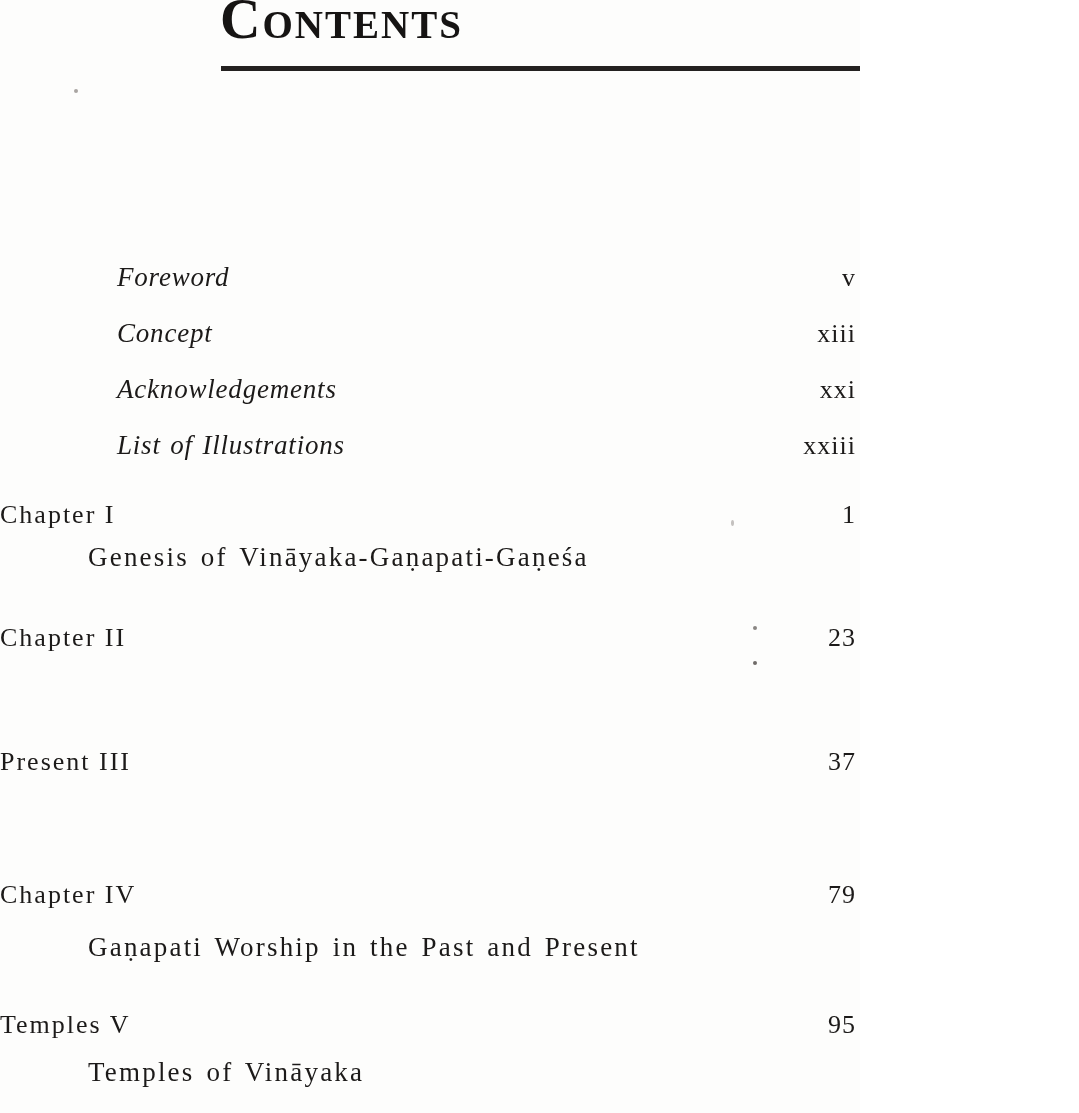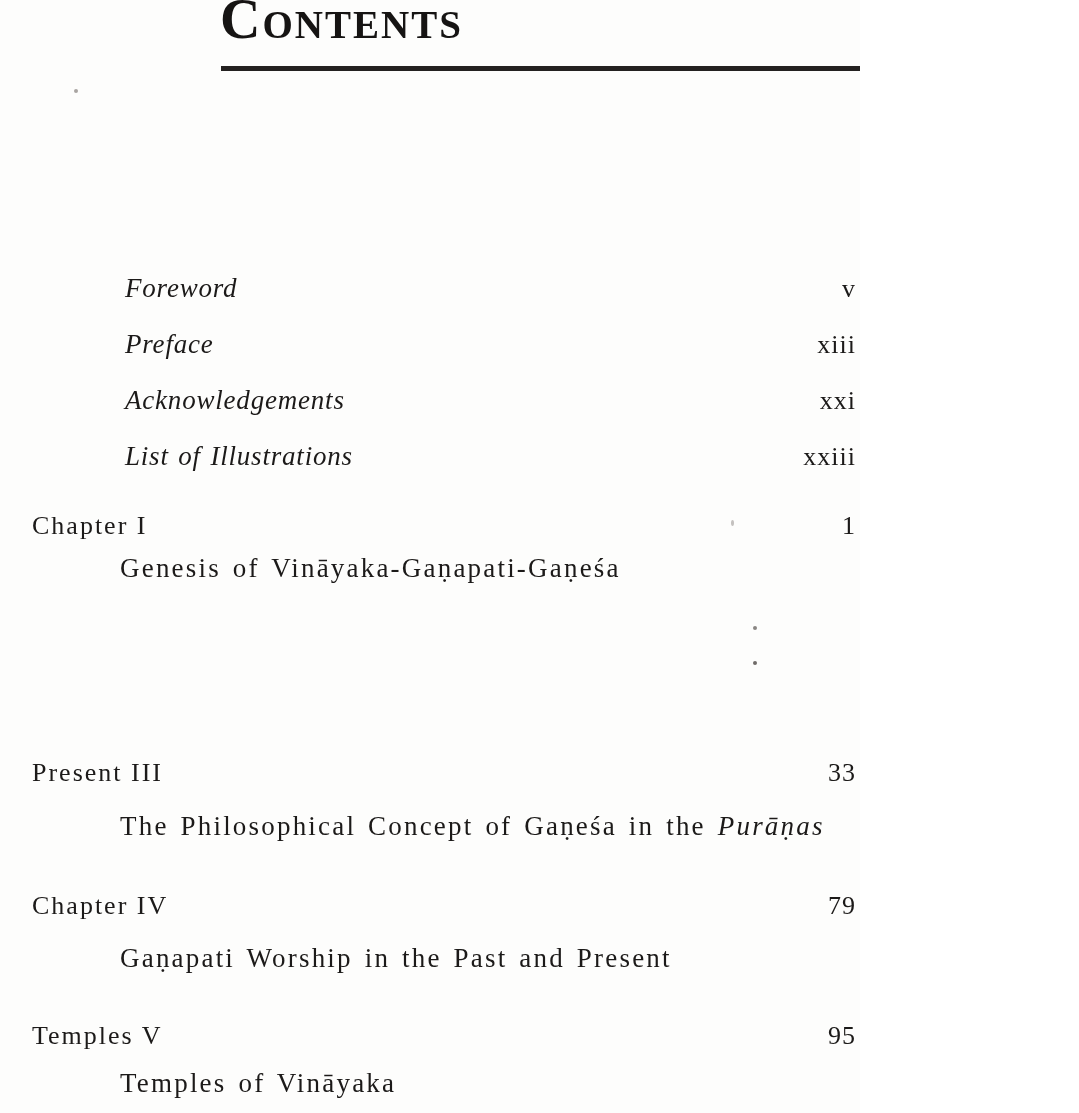--- a/index.html
+++ b/index.html
@@ -31,43 +31,42 @@
   .rule {
     position: absolute;
     left: 221px;
     right: 0;
     top: 66px;
     height: 5px;
     background: #242120;
   }
   .row {
     position: absolute;
-    left: 8px;
+    left: 0;
     right: 0;
     display: flex;
     justify-content: space-between;
     align-items: center;
     line-height: 1.2;
     white-space: pre;
-    margin-top: 11px;
   }
   .fm-label {
     padding-left: 117px;
     font-style: italic;
     font-size: 27px;
     letter-spacing: 0.8px;
     word-spacing: 2px;
   }
   .ch-label {
-    padding-left: 24px;
+    padding-left: 0;
     font-size: 26px;
     letter-spacing: 2px;
   }
   .ch-title-row {
-    padding-left: 112px;
+    padding-left: 88px;
     font-size: 27px;
     letter-spacing: 2.2px;
     word-spacing: 3px;
   }
   .italic { font-style: italic; }
   .page-num {
     padding-right: 4px;
     font-size: 26px;
     letter-spacing: 1px;
     text-align: right;
@@ -93,47 +92,48 @@
   <div class="speck s1"></div>
   <div class="speck s2"></div>
   <div class="speck s3"></div>
   <div class="speck s4"></div>
 
   <div class="row" style="top:261px">
     <span class="fm-label">Foreword</span>
     <span class="page-num">v</span>
   </div>
   <div class="row" style="top:317px">
-    <span class="fm-label">Preface</span>
+    <span class="fm-label">Concept</span>
     <span class="page-num">xiii</span>
   </div>
   <div class="row" style="top:373px">
     <span class="fm-label">Acknowledgements</span>
     <span class="page-num">xxi</span>
   </div>
   <div class="row" style="top:429px">
     <span class="fm-label">List of Illustrations</span>
     <span class="page-num">xxiii</span>
   </div>
 
   <div class="row" style="top:499px">
     <span class="ch-label">Chapter I</span>
     <span class="page-num">1</span>
   </div>
   <div class="row ch-title-row" style="top:541px">
     <span><span>Genesis of Vināyaka-Gaṇapati-Gaṇeśa</span><span class="italic"></span></span>
   </div>
 
+  <div class="row" style="top:622px">
+    <span class="ch-label">Chapter II</span>
+    <span class="page-num">23</span>
+  </div>
 
   <div class="row" style="top:746px">
     <span class="ch-label">Present III</span>
-    <span class="page-num">33</span>
-  </div>
-  <div class="row ch-title-row" style="top:799px">
-    <span><span>The Philosophical Concept of Gaṇeśa in the </span><span class="italic">Purāṇas</span></span>
+    <span class="page-num">37</span>
   </div>
 
   <div class="row" style="top:879px">
     <span class="ch-label">Chapter IV</span>
     <span class="page-num">79</span>
   </div>
   <div class="row ch-title-row" style="top:931px">
     <span><span>Gaṇapati Worship in the Past and Present</span><span class="italic"></span></span>
   </div>
 

